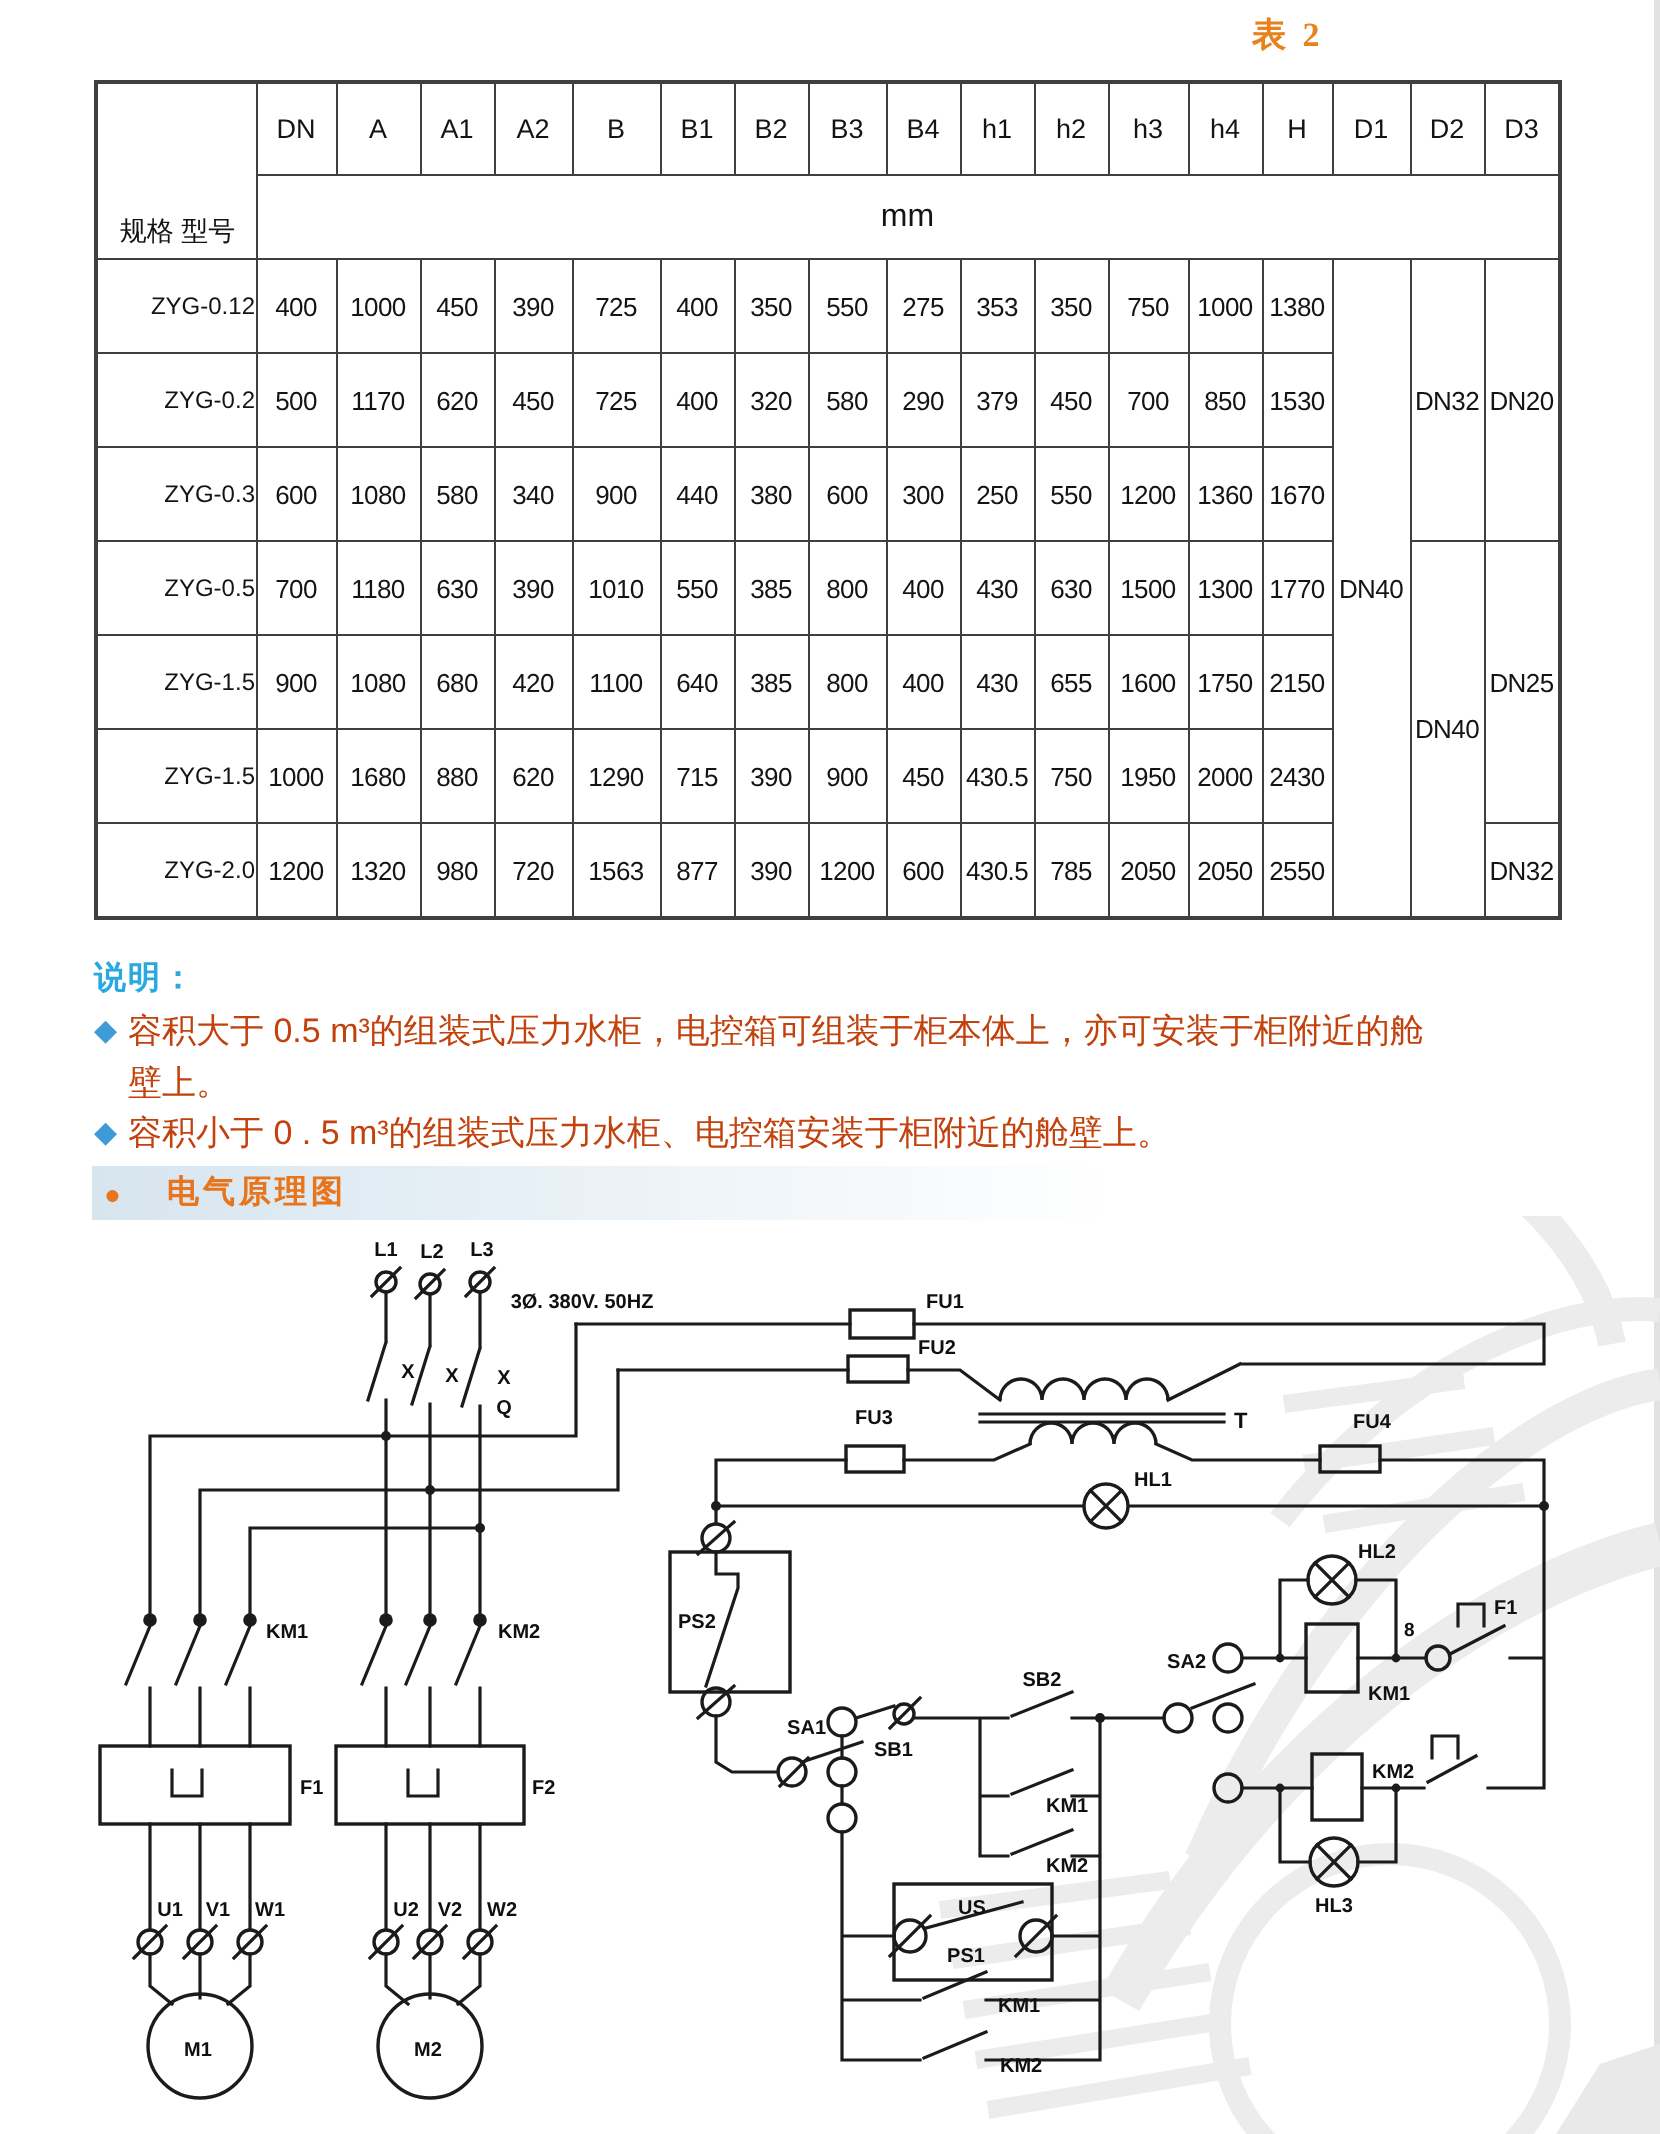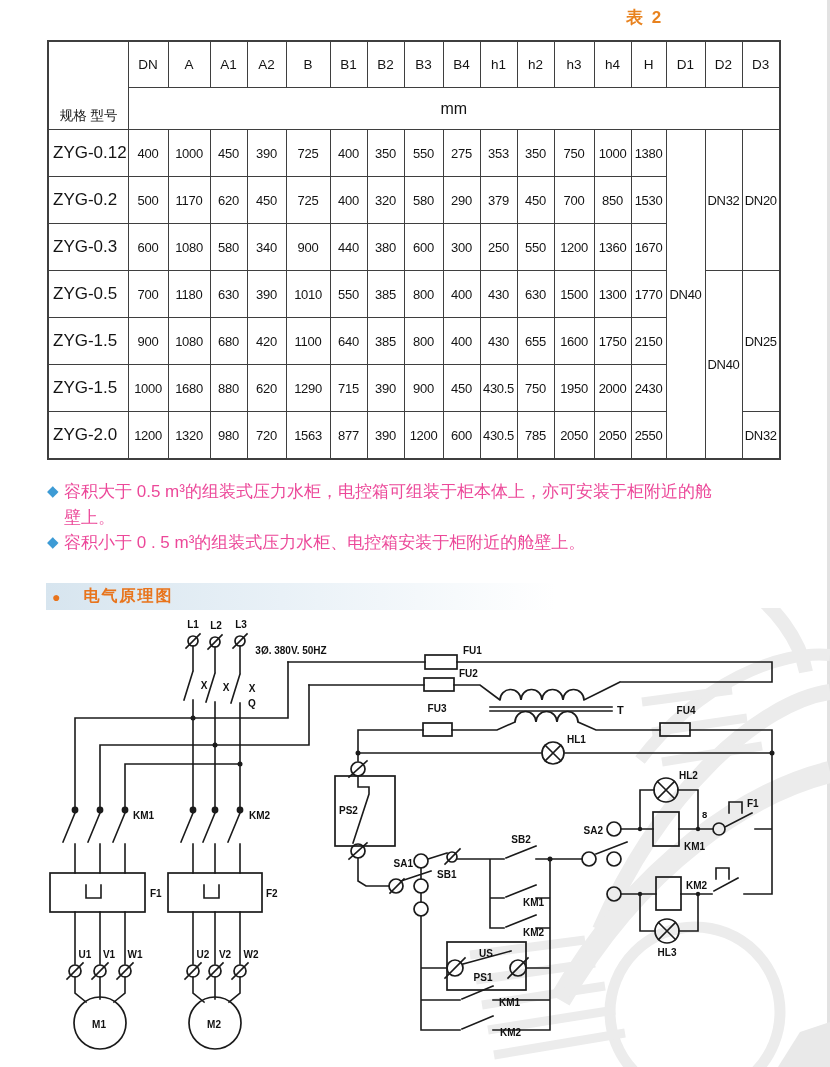--- a/index.html
+++ b/index.html
@@ -2,36 +2,36 @@
 <html><head>
 <meta charset="utf-8">
 <style>
   html,body{margin:0;padding:0;}
   body{
     width:830px;height:1067px;position:relative;background:#ffffff;overflow:hidden;
     font-family:"Liberation Sans","DejaVu Sans",sans-serif;color:#141414;
   }
   .page-edge{position:absolute;right:0;top:0;width:3px;height:100%;background:#e2e2e2;}
   
-  #caption{position:absolute;left:626px;top:6px;font-size:17px;font-weight:bold;color:#e8821e;letter-spacing:2px;}
+  #caption{position:absolute;left:626px;top:6px;font-size:17px;font-weight:bold;color:#e8821e;letter-spacing:2px;font-family:Liberation Serif, serif;}
   
   #spec-table{position:absolute;left:47px;top:40px;border-collapse:collapse;table-layout:fixed;background:#fff;}
   #spec-table th,#spec-table td{border:1px solid #3f3f3f;padding:0;text-align:center;font-weight:normal;}
   #spec-table{border:2px solid #3f3f3f;}
   #spec-table thead tr.cols th{height:45px;font-size:13.5px;}
   #spec-table thead tr.unit th{height:41px;font-size:16px;}
   #spec-table th.model-head{vertical-align:bottom;text-align:center;padding:2px 2px 4px 3px;font-size:12.5px;}
   #spec-table tbody td{height:46px;font-size:13px;letter-spacing:-0.3px;}
-  #spec-table tbody td.model{text-align:left;padding-left:4px;font-size:17px;letter-spacing:0;}
+  #spec-table tbody td.model{text-align:right;padding-left:4px;font-size:12px;letter-spacing:0;}
   
   #notes{position:absolute;left:47px;top:479px;width:740px;}
   #notes .title{font-size:16px;font-weight:bold;color:#29a9e0;margin-bottom:3px;letter-spacing:1px;}
   .note-item{display:flex;align-items:flex-start;width:690px;}
   .note-item .marker{color:#3d9bd5;font-size:15px;width:17px;flex:0 0 17px;padding-top:3px;}
-  .note-item .txt{flex:1;max-width:648px;font-size:17px;line-height:1.5;color:#ec4899;}
+  .note-item .txt{flex:1;max-width:648px;font-size:17px;line-height:1.5;color:#c2410c;}
   
   #section-band{position:absolute;left:46px;top:583px;width:784px;height:27px;
     background:linear-gradient(90deg,#d7e5ef 0%,#e9f1f7 30%,rgba(255,255,255,0) 65%);
     display:flex;align-items:center;}
   #section-band .bullet{color:#e8741c;font-size:14px;margin:0 3px 0 6px;}
   #section-band .stitle{color:#e8741c;font-size:16px;font-weight:bold;letter-spacing:2px;padding-left:20px;}
   
   #circuit{position:absolute;left:0;top:608px;}
   #circuit .w{stroke:#1b1b1b;stroke-width:1.6;fill:none;stroke-linecap:square;}
   #circuit .comp{stroke:#1b1b1b;stroke-width:1.7;fill:none;}
@@ -217,20 +217,21 @@
         <td>785</td>
         <td>2050</td>
         <td>2050</td>
         <td>2550</td>
         <td rowspan="1">DN32</td>
       </tr>
     </tbody>
 </table>
 
 <div id="notes">
+  <div class="title">说明：</div>
   <div class="note-item">
     <span class="marker">◆</span>
     <span class="txt">容积大于 0.5 m³的组装式压力水柜，电控箱可组装于柜本体上，亦可安装于柜附近的舱壁上。</span>
   </div>
   <div class="note-item">
     <span class="marker">◆</span>
     <span class="txt">容积小于 0 . 5 m³的组装式压力水柜、电控箱安装于柜附近的舱壁上。</span>
   </div>
 </div>
 

